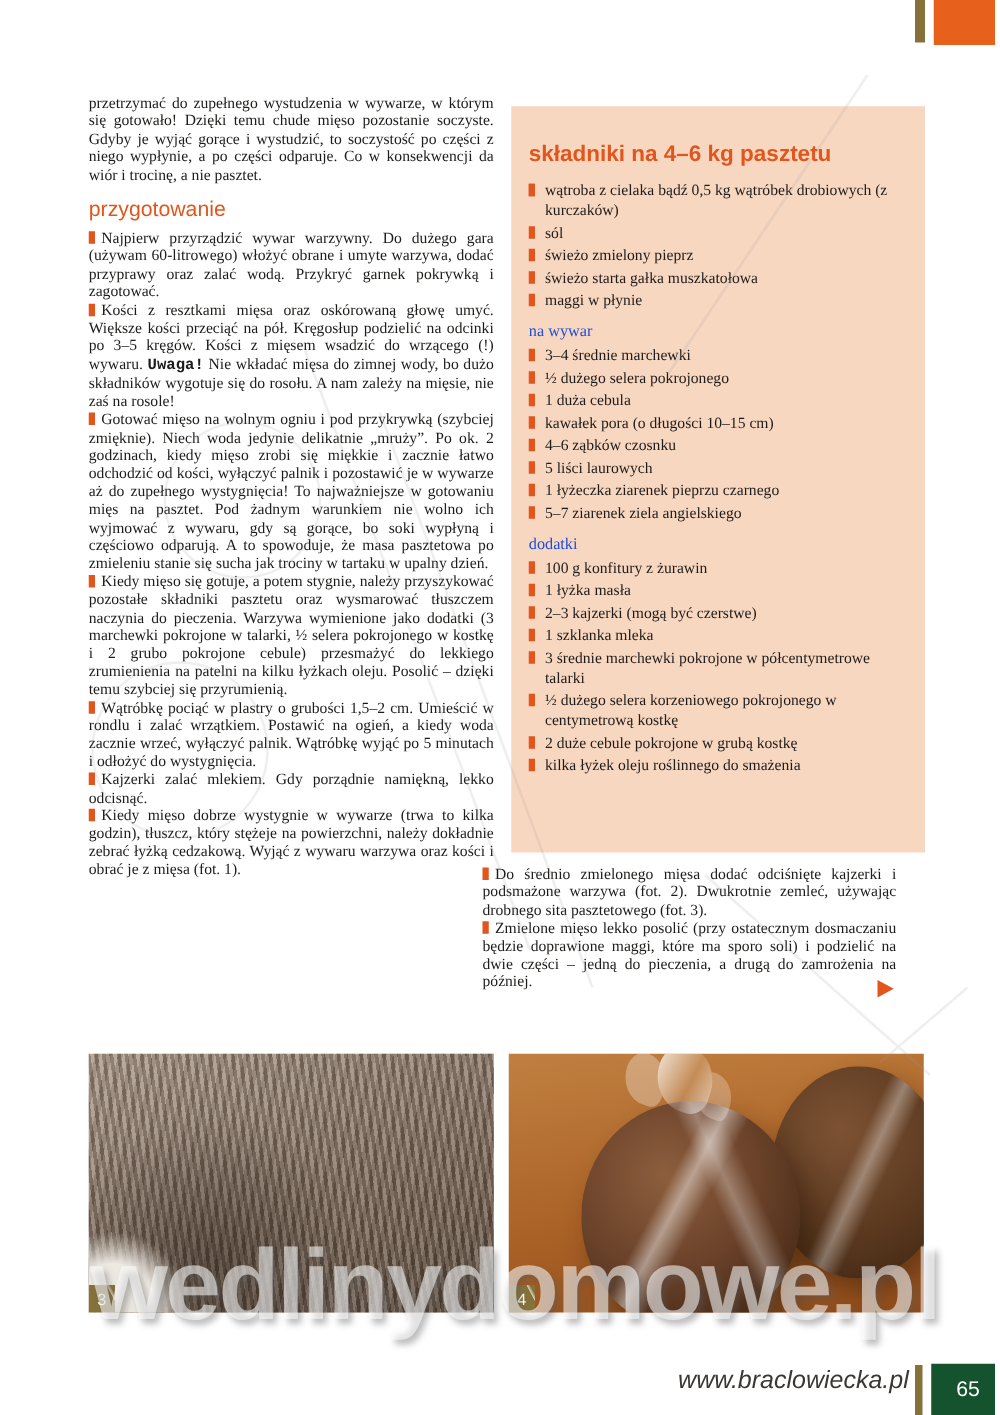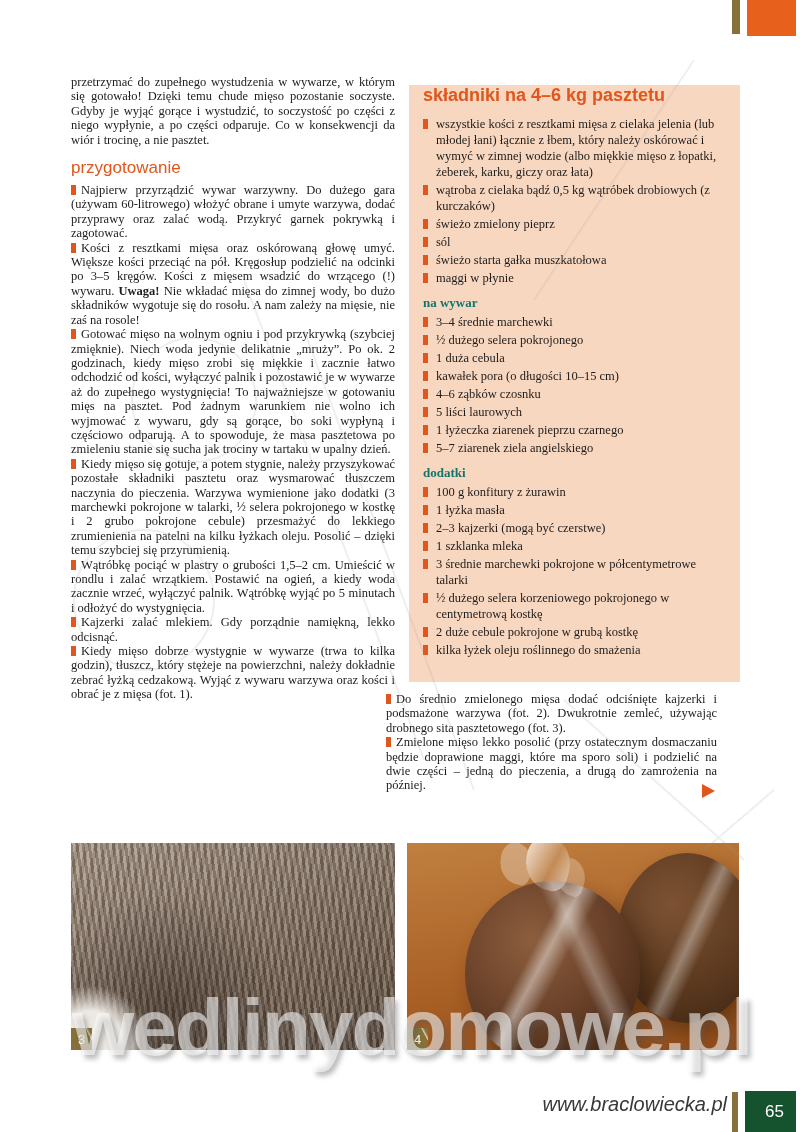--- a/index.html
+++ b/index.html
@@ -19,41 +19,41 @@
   .intro { margin-bottom:11px; }
   .section-heading {
     font-family:"Liberation Sans", sans-serif; font-weight:normal;
     font-size:17px; color:#e0561c; margin:2px 0 5px 0; letter-spacing:0;
   }
   .para { margin:0; }
   .bullet-inline {
     display:inline-block; width:5px; height:10px; background:#e0561c;
     margin-right:5px; vertical-align:baseline; position:relative; top:1px;
   }
-  .para strong { font-weight:bold; }
+  .para strong { font-weight:bold;font-family:Liberation Mono, monospace; }
 
   
   .ing-box {
     position:absolute; left:405px; top:85px; width:331px; height:597px;
-    background:#f8d7c1; padding:0 14px 10px 14px; overflow:hidden;
+    background:#f8d7c1; padding:28px 14px 10px 14px; overflow:hidden;
   }
   .ing-title {
     font-family:"Liberation Sans", sans-serif; font-weight:bold;
     font-size:18px; color:#e0561c; margin-bottom:10px;
   }
   .ing-list { }
   .ing {
     position:relative; padding-left:13px; font-size:12.5px; line-height:16px;
     margin-bottom:2px; text-align:left;
   }
   .ing .bullet-abs {
     position:absolute; left:0; top:3px; width:5px; height:10px; background:#e0561c;
   }
   .ing-subhead {
-    font-size:13px; font-weight:bold; color:#0f766e; margin:9px 0 3px 0;
+    font-size:13px; font-weight:normal; color:#1d4ed8; margin:9px 0 3px 0;
     font-family:"Liberation Serif", serif;
   }
 
   
   .right-after { position:absolute; left:382px; top:692px; width:331px; }
   .right-after .para { margin-bottom:0; }
   .next-arrow {
     position:absolute; right:2px; bottom:-5px; width:0; height:0;
     border-left:13px solid #e0561c; border-top:7px solid transparent;
     border-bottom:7px solid transparent;
@@ -165,24 +165,24 @@
     <p class="body-text para"><span class="bullet-inline"></span><span>Kajzerki zalać mlekiem. Gdy porządnie namiękną, lekko odcisnąć.</span></p>
 
     <p class="body-text para"><span class="bullet-inline"></span><span>Kiedy mięso dobrze wystygnie w wywarze (trwa to kilka godzin), tłuszcz, który stężeje na powierzchni, należy dokładnie zebrać łyżką cedzakową. Wyjąć z wywaru warzywa oraz kości i obrać je z mięsa (fot. 1).</span></p>
 
   </div>
 
   <div class="ing-box">
     <h2 class="ing-title">składniki na 4–6 kg pasztetu</h2>
 
     <div class="ing-list">
-        <div class="ing"><span class="bullet-abs"></span><span class="ing-text">wszystkie kości z resztkami mięsa z cielaka jelenia (lub młodej łani) łącznie z łbem, który należy oskórować i wymyć w zimnej wodzie (albo miękkie mięso z łopatki, żeberek, karku, giczy oraz łata)</span></div>
+        <div class="ing"><span class="bullet-abs"></span></div>
         <div class="ing"><span class="bullet-abs"></span><span class="ing-text">wątroba z cielaka bądź 0,5 kg wątróbek drobiowych (z kurczaków)</span></div>
+        <div class="ing"><span class="bullet-abs"></span><span class="ing-text">sól</span></div>
         <div class="ing"><span class="bullet-abs"></span><span class="ing-text">świeżo zmielony pieprz</span></div>
-        <div class="ing"><span class="bullet-abs"></span><span class="ing-text">sól</span></div>
         <div class="ing"><span class="bullet-abs"></span><span class="ing-text">świeżo starta gałka muszkatołowa</span></div>
         <div class="ing"><span class="bullet-abs"></span><span class="ing-text">maggi w płynie</span></div>
       </div>
 
     <h3 class="ing-subhead">na wywar</h3>
     <div class="ing-list">
         <div class="ing"><span class="bullet-abs"></span><span class="ing-text">3–4 średnie marchewki</span></div>
         <div class="ing"><span class="bullet-abs"></span><span class="ing-text">½ dużego selera pokrojonego</span></div>
         <div class="ing"><span class="bullet-abs"></span><span class="ing-text">1 duża cebula</span></div>
         <div class="ing"><span class="bullet-abs"></span><span class="ing-text">kawałek pora (o długości 10–15 cm)</span></div>

